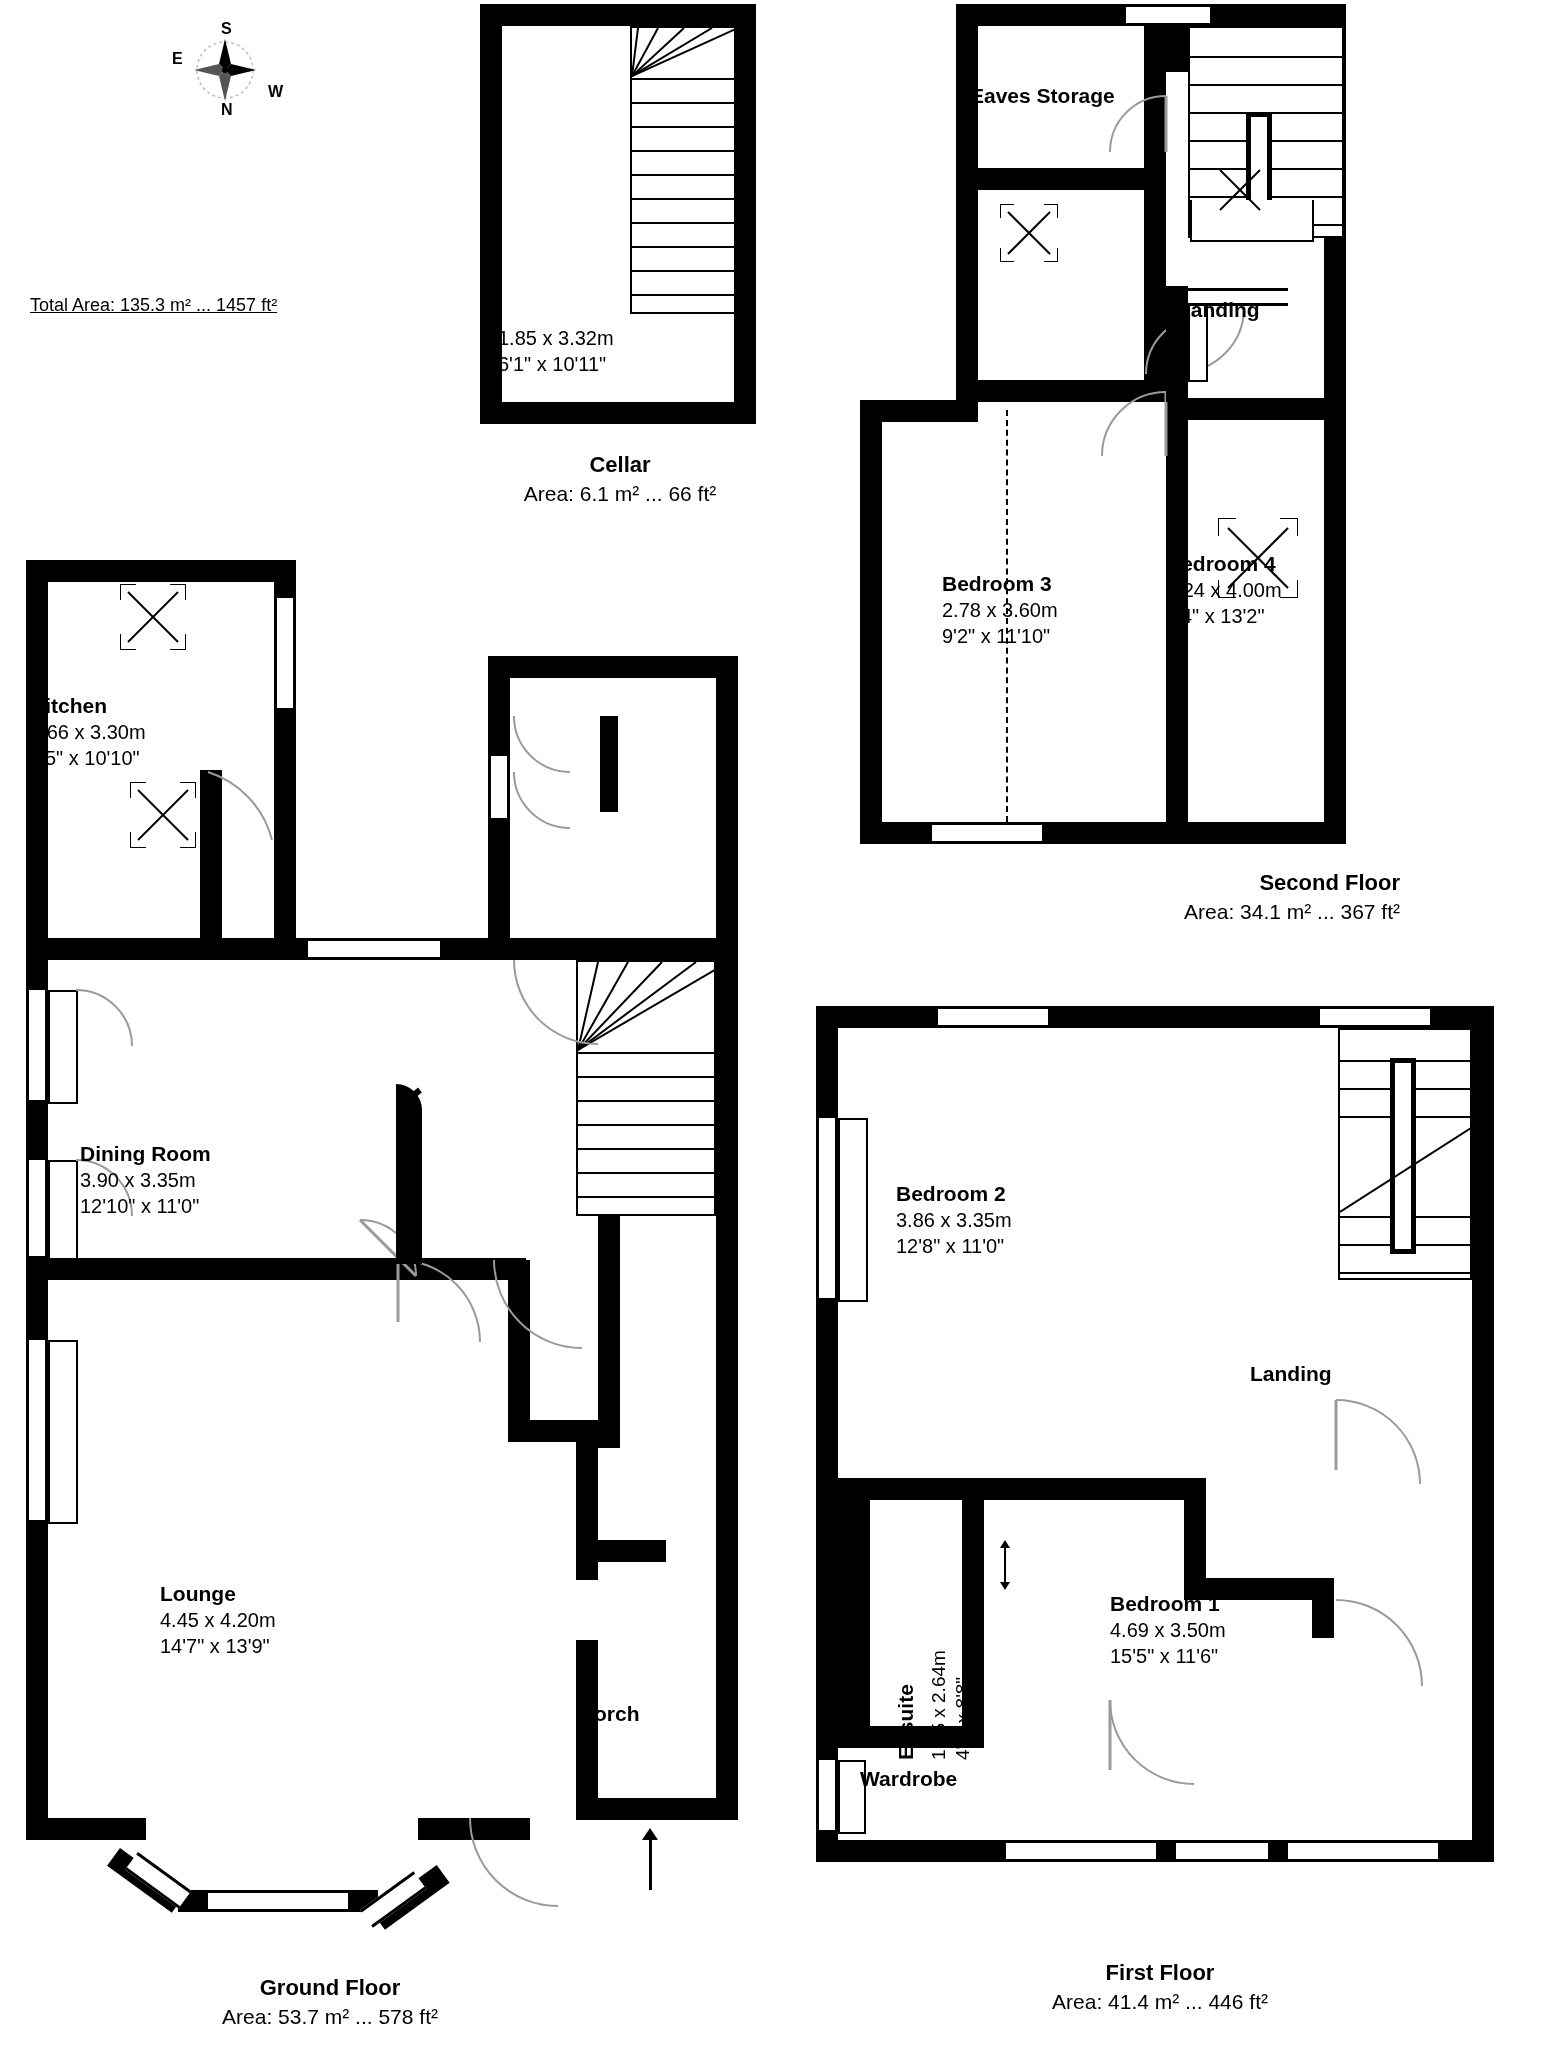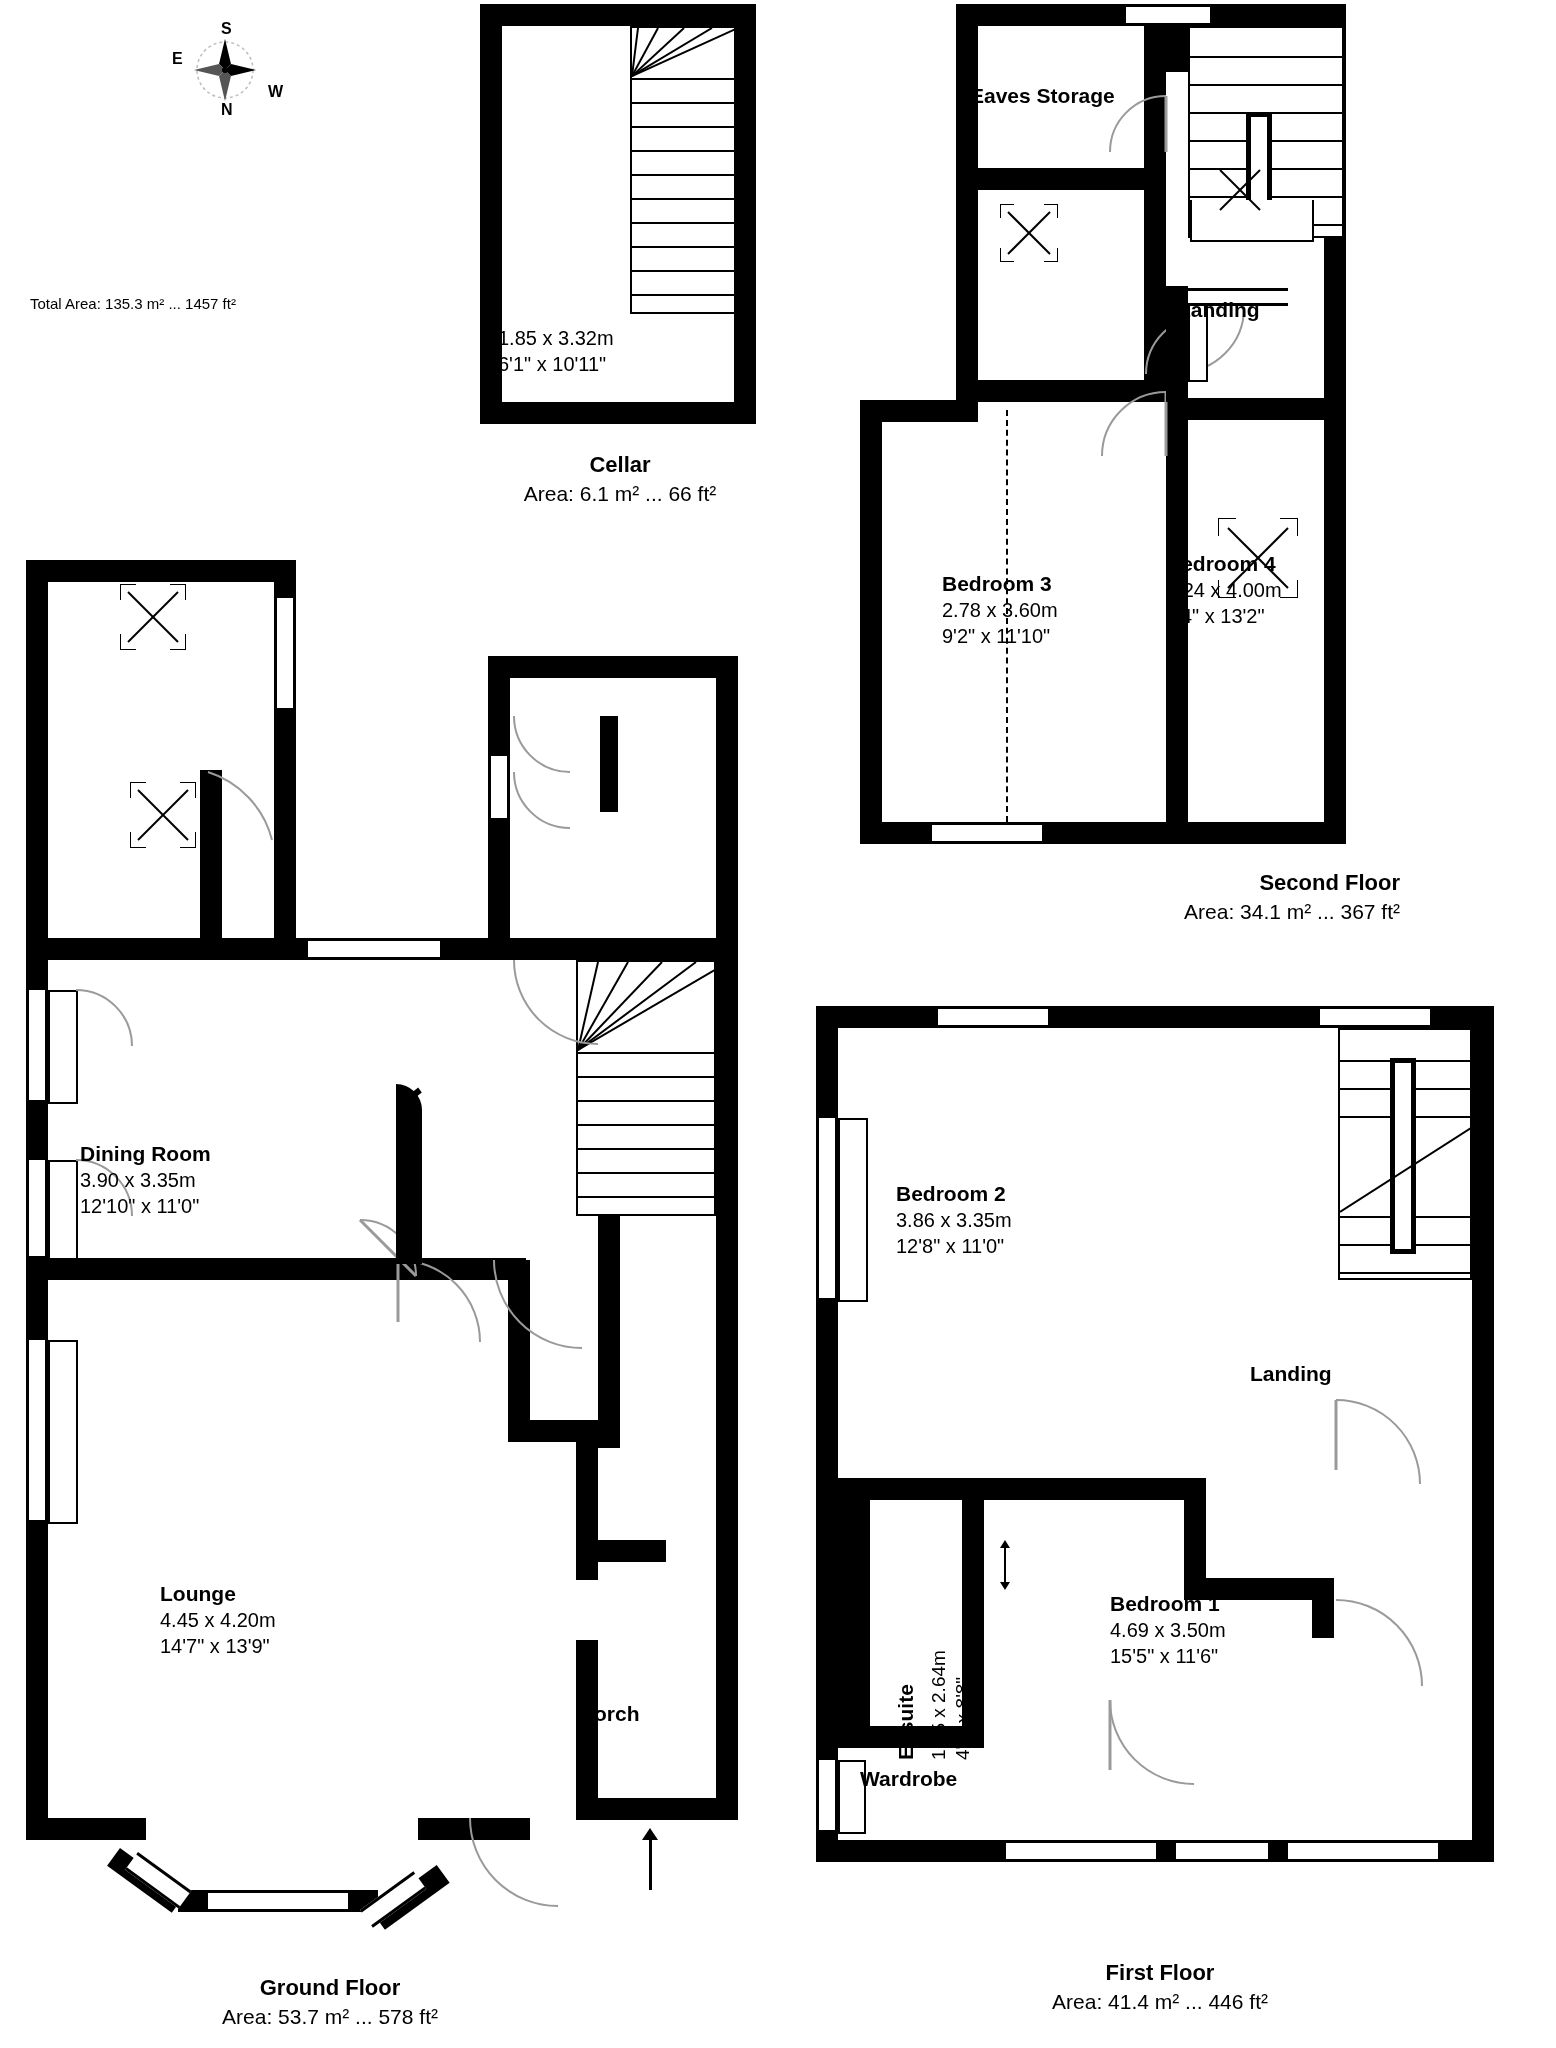--- a/index.html
+++ b/index.html
@@ -54,22 +54,23 @@
     margin-top: 4px;
   }
   .note {
     position: absolute;
     font-size: 21px;
     text-align: center;
     line-height: 1.42;
   }
   .total-area {
     position: absolute;
-    font-size: 15px;
+    font-size: 18px;
     white-space: nowrap;
+    text-decoration: underline;
   }
   .win {
     position: absolute;
     background: #ffffff;
     border-top: 3px solid #000;
     border-bottom: 3px solid #000;
     box-sizing: border-box;
   }
   .win-v {
     position: absolute;
@@ -384,20 +385,25 @@
       <line x1="378" y1="700" x2="378" y2="762" stroke="#9a9a9a" stroke-width="3"></line>
       <path d="M474,700 A88,88 0 0 0 562,788" fill="none" stroke="#9a9a9a" stroke-width="2"></path>
       <path d="M450,1258 A88,88 0 0 0 538,1346" fill="none" stroke="#9a9a9a" stroke-width="2"></path>
       <path d="M380,548 Q392,536 400,530" fill="none" stroke="#000" stroke-width="6"></path>
     </svg>
     <div class="wall" style="left:376px;top:524px;width:26px;height:180px;border-top-right-radius:60px;"></div>
 
     <div class="arrow-up" style="left:629px;top:1280px;height:50px;"></div>
     <div class="arrow-head" style="left:622px;top:1268px;"></div>
 
+    <div class="room-label" style="left:10px;top:132px;width:230px;">
+      <span class="nm">Kitchen</span>
+      <span class="dm">1.66 x 3.30m</span>
+      <span class="dm">5'5" x 10'10"</span>
+    </div>
     <div class="room-label" style="left:60px;top:580px;width:290px;">
       <span class="nm">Dining Room</span>
       <span class="dm">3.90 x 3.35m</span>
       <span class="dm">12'10" x 11'0"</span>
     </div>
     <div class="room-label" style="left:140px;top:1020px;width:230px;">
       <span class="nm">Lounge</span>
       <span class="dm">4.45 x 4.20m</span>
       <span class="dm">14'7" x 13'9"</span>
     </div>

